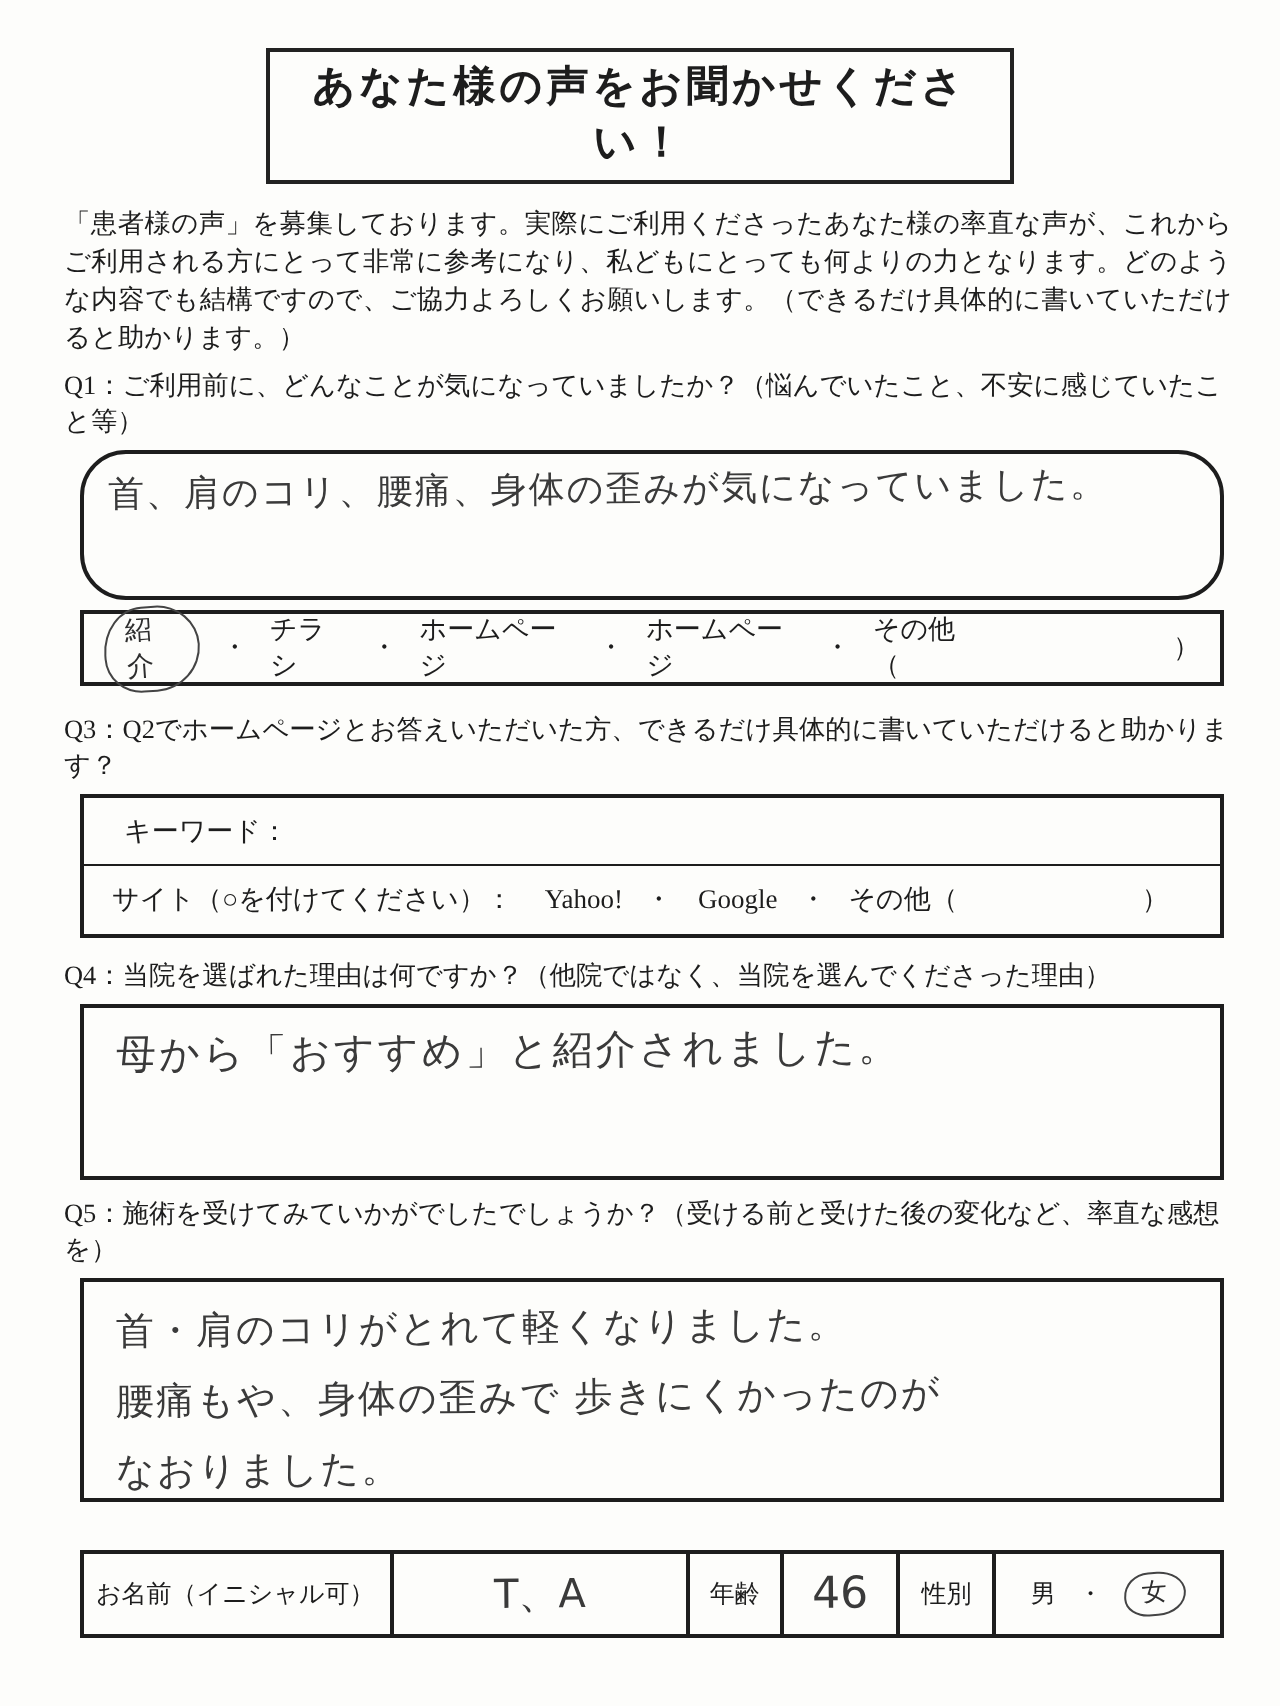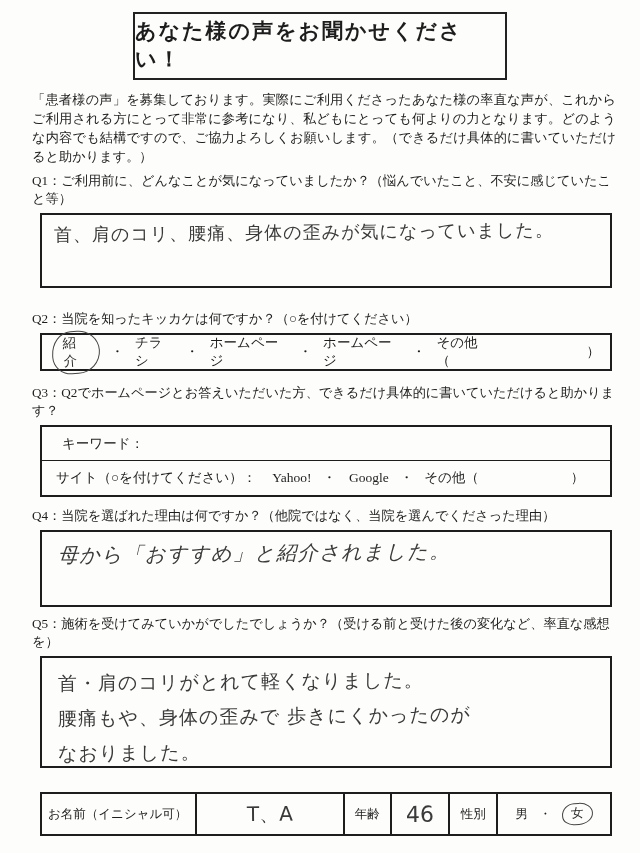--- a/index.html
+++ b/index.html
@@ -5,58 +5,58 @@
   * { box-sizing: border-box; }
   html, body { margin: 0; padding: 0; background: #ffffff; }
   body { width: 640px; height: 853px; }
   .page {
     position: relative; width: 640px; height: 853px;
     background: #fdfdfb; overflow: hidden;
     font-family: "Liberation Serif", "DejaVu Serif", serif;
     color: #1d1d1d;
   }
   .title-box {
-    width: 374px; margin: 12px auto 0; border: 2px solid #222;
-    padding: 3px 0 5px;
+    width: 374px; margin: 24px auto 0; border: 2px solid #222;
+    text-align: center; padding: 3px 0 5px;
     font-size: 21px; font-weight: 600; letter-spacing: 2px;
   }
   .intro {
     margin: 10px 24px 0 32px; font-size: 13.2px; line-height: 19px;
     text-align: justify;
   }
   .q-label { margin-left: 32px; margin-right: 24px; font-size: 13.2px; }
   .ml-q1 { margin-top: 6px; }
   .ml-q2 { margin-top: 22px; }
   .ml-q3 { margin-top: 13px; }
   .ml-q4 { margin-top: 10px; }
   .ml-q5 { margin-top: 8px; }
   .abox {
     margin: 5px 28px 0 40px; border: 2px solid #1d1d1d; background: #fdfdfb;
   }
   .handwriting {
     font-family: "DejaVu Sans", sans-serif; color: #3a3a3a;
     transform: rotate(-0.6deg); transform-origin: left center;
   }
-  .q1-box { height: 75px; padding: 8px 12px; }
+  .q1-box { height: 75px; padding: 8px 12px; border-radius: 23px; }
   .q1-box .handwriting { font-size: 18px; letter-spacing: 1px; }
   .q2-box { height: 38px; display: flex; align-items: center; padding: 0 10px; font-size: 13.5px; }
   .sep { margin: 0 11px; }
   .circled {
     display: inline-block; border: 1.7px solid #444;
     border-radius: 48% 52% 55% 45% / 62% 55% 60% 48%;
     padding: 2px 10px 3px; transform: rotate(-4deg); color: #2e2e2e;
   }
   .paren-gap { display: inline-block; width: 104px; }
   .paren-gap.small { width: 92px; }
   .q3-box { padding: 0; }
   .q3-row { height: 34px; display: flex; align-items: center; padding: 0 14px; font-size: 13.5px; }
   .q3-row.first { border-bottom: 1.6px solid #1d1d1d; padding-left: 20px; }
   .q3-row .opt { margin-left: 2px; }
   .q3-site-label { margin-right: 14px; }
-  .q4-box { height: 77px; padding: 10px 16px; font-style: italic; }
+  .q4-box { height: 88px; padding: 10px 16px; }
   .q4-box .handwriting { font-size: 20px; letter-spacing: 1.5px; }
   .q5-box { height: 112px; padding: 8px 16px; }
   .q5-box .handwriting { font-size: 19px; line-height: 35px; letter-spacing: 1px; }
   .info-table { margin: 24px 28px 0 40px; border: 2px solid #1d1d1d; }
   .trow { display: flex; }
   .tcell {
     display: flex; align-items: center; padding: 2px 6px;
     font-size: 12.5px; min-width: 0;
   }
   .tcell + .tcell { border-left: 2px solid #1d1d1d; }
@@ -82,21 +82,20 @@
     <span>あなた様の声をお聞かせください！</span>
   </div>
 
   <p class="intro">「患者様の声」を募集しております。実際にご利用くださったあなた様の率直な声が、これからご利用される方にとって非常に参考になり、私どもにとっても何よりの力となります。どのような内容でも結構ですので、ご協力よろしくお願いします。（できるだけ具体的に書いていただけると助かります。）</p>
 
   <div class="q-label ml-q1">Q1：ご利用前に、どんなことが気になっていましたか？（悩んでいたこと、不安に感じていたこと等）</div>
   <div class="abox q1-box">
     <div class="handwriting">首、肩のコリ、腰痛、身体の歪みが気になっていました。</div>
   </div>
 
-  <div class="q-label ml-q2">Q2：当院を知ったキッカケは何ですか？（○を付けてください）</div>
   <div class="abox q2-box">
     <span class="circled">
       <span>紹介</span>
     </span>
     <span class="sep">・</span>
     <span>チラシ</span>
     <span class="sep">・</span>
     <span>ホームページ</span>
     <span class="sep">・</span>
     <span>ホームページ</span>

